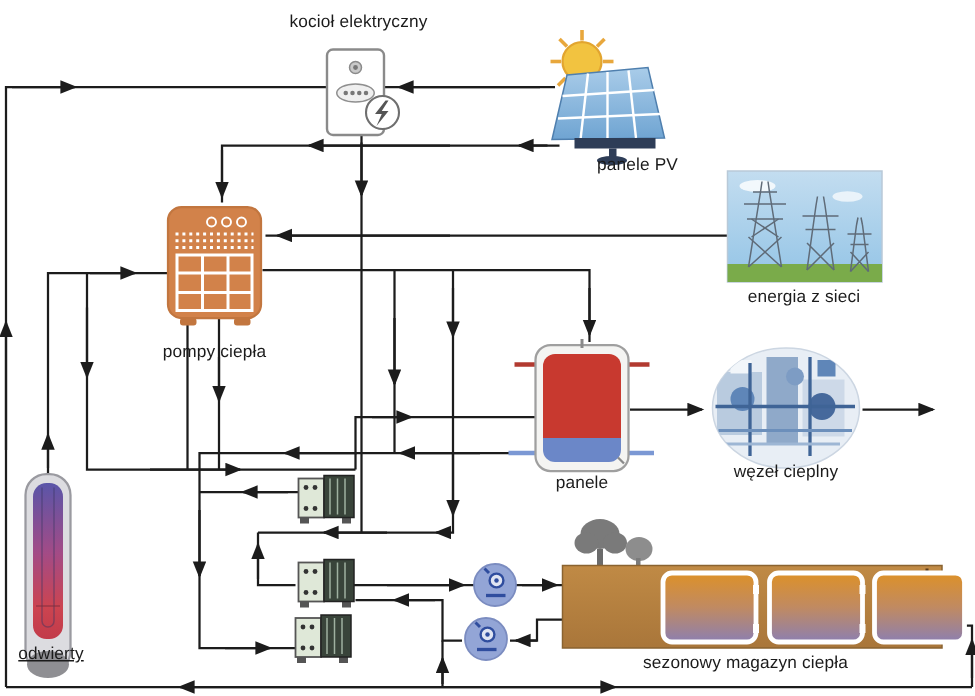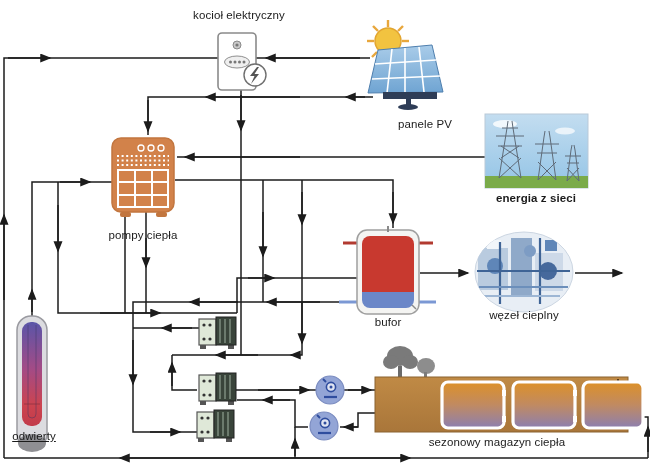--- a/index.html
+++ b/index.html
@@ -317,21 +317,21 @@
   <g>
     <circle cx="324" cy="426" r="14" fill="#93a5d6" stroke="#7b8cc0" stroke-width="1.2"></circle>
     <path d="M318,433 h13" stroke="#2f4d9e" stroke-width="2.2"></path>
     <circle cx="325" cy="423" r="4.6" fill="#dfe4f2" stroke="#2f4d9e" stroke-width="1.6"></circle>
     <circle cx="325" cy="423" r="1.5" fill="#2f4d9e"></circle>
     <path d="M320,418 l-3,-3" stroke="#2f4d9e" stroke-width="2"></path>
   </g>
 </svg>
 
 <div class="lbl" style="left:239px;top:9px;">kocioł elektryczny</div>
-<div class="lbl" style="left:407px;top:118px;padding-left:36px;">panele PV</div>
-<div class="lbl" style="left:536px;top:192px;font-weight:bold;">energia z sieci</div>
+<div class="lbl" style="left:407px;top:104px;padding-left:36px;">panele PV</div>
+<div class="lbl" style="left:536px;top:192px;">energia z sieci</div>
 <div class="lbl" style="left:143px;top:229px;">pompy ciepła</div>
-<div class="lbl" style="left:388px;top:316px;">bufor</div>
+<div class="lbl" style="left:388px;top:316px;">panele</div>
 <div class="lbl" style="left:524px;top:309px;">węzeł cieplny</div>
 <div class="lbl" style="left:34px;top:430px;text-decoration:underline;">odwierty</div>
 <div class="lbl" style="left:497px;top:436px;">sezonowy magazyn ciepła</div>
 
 </div>
 
 </body></html>

